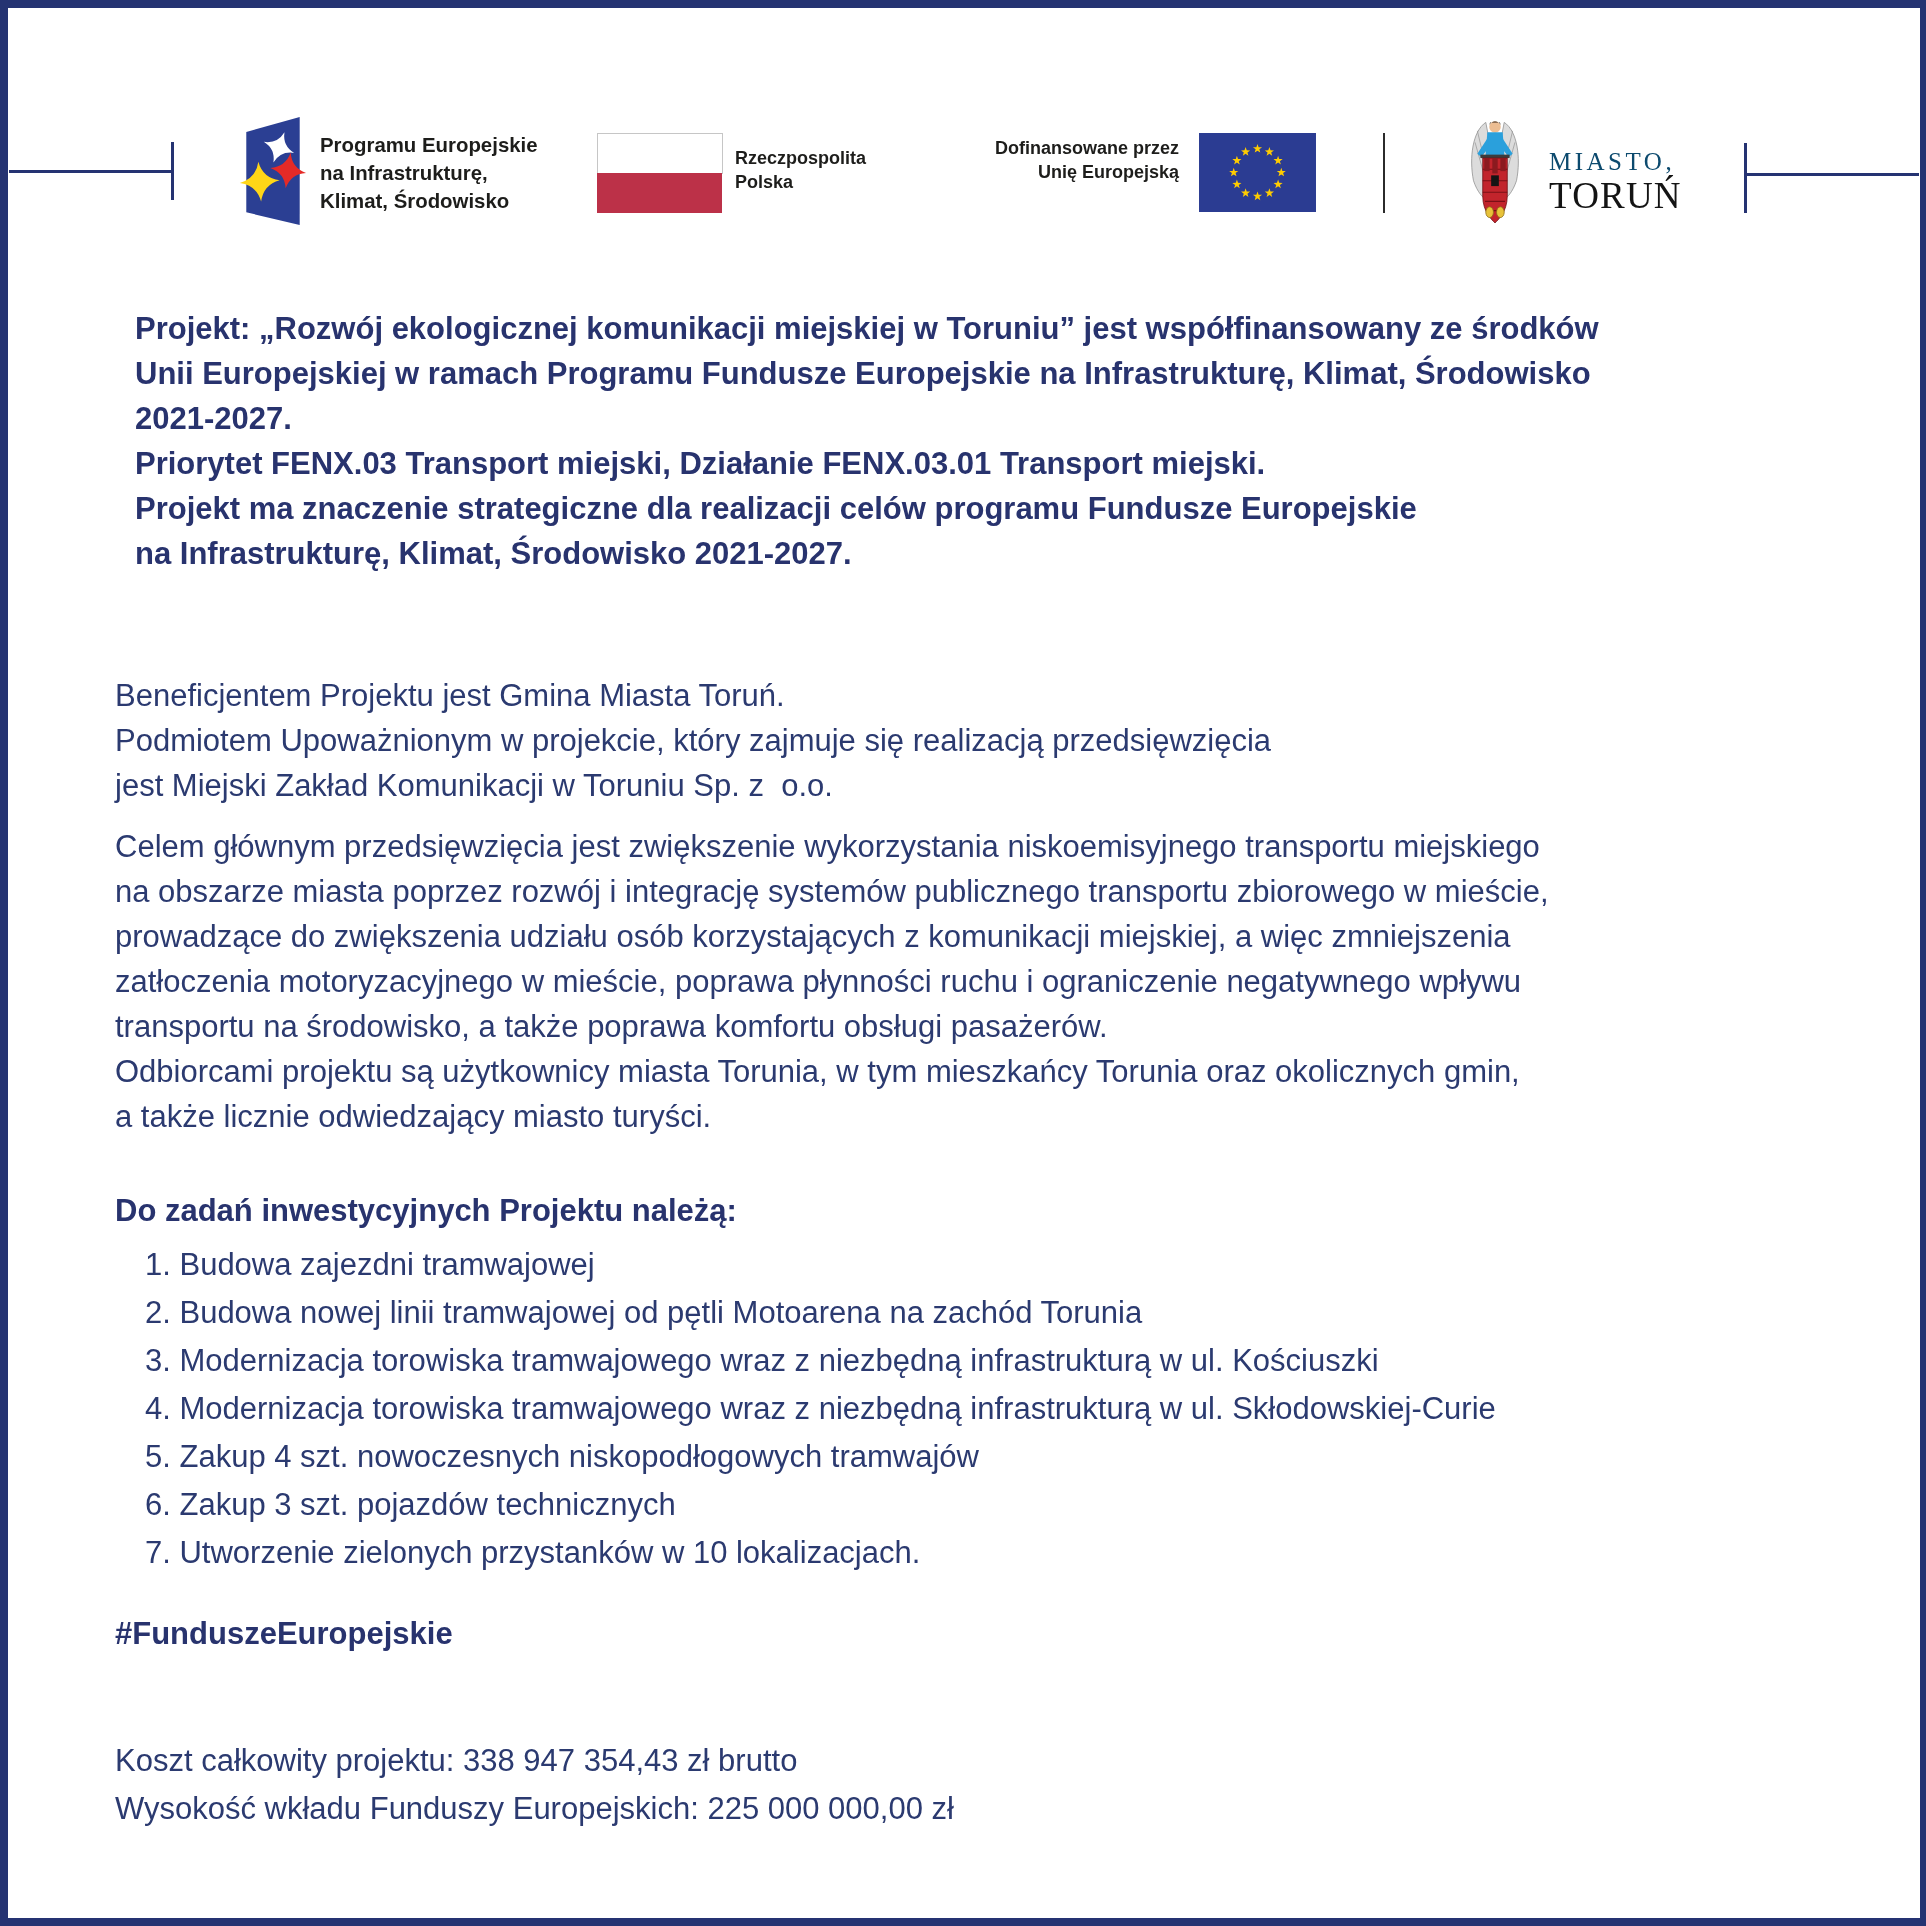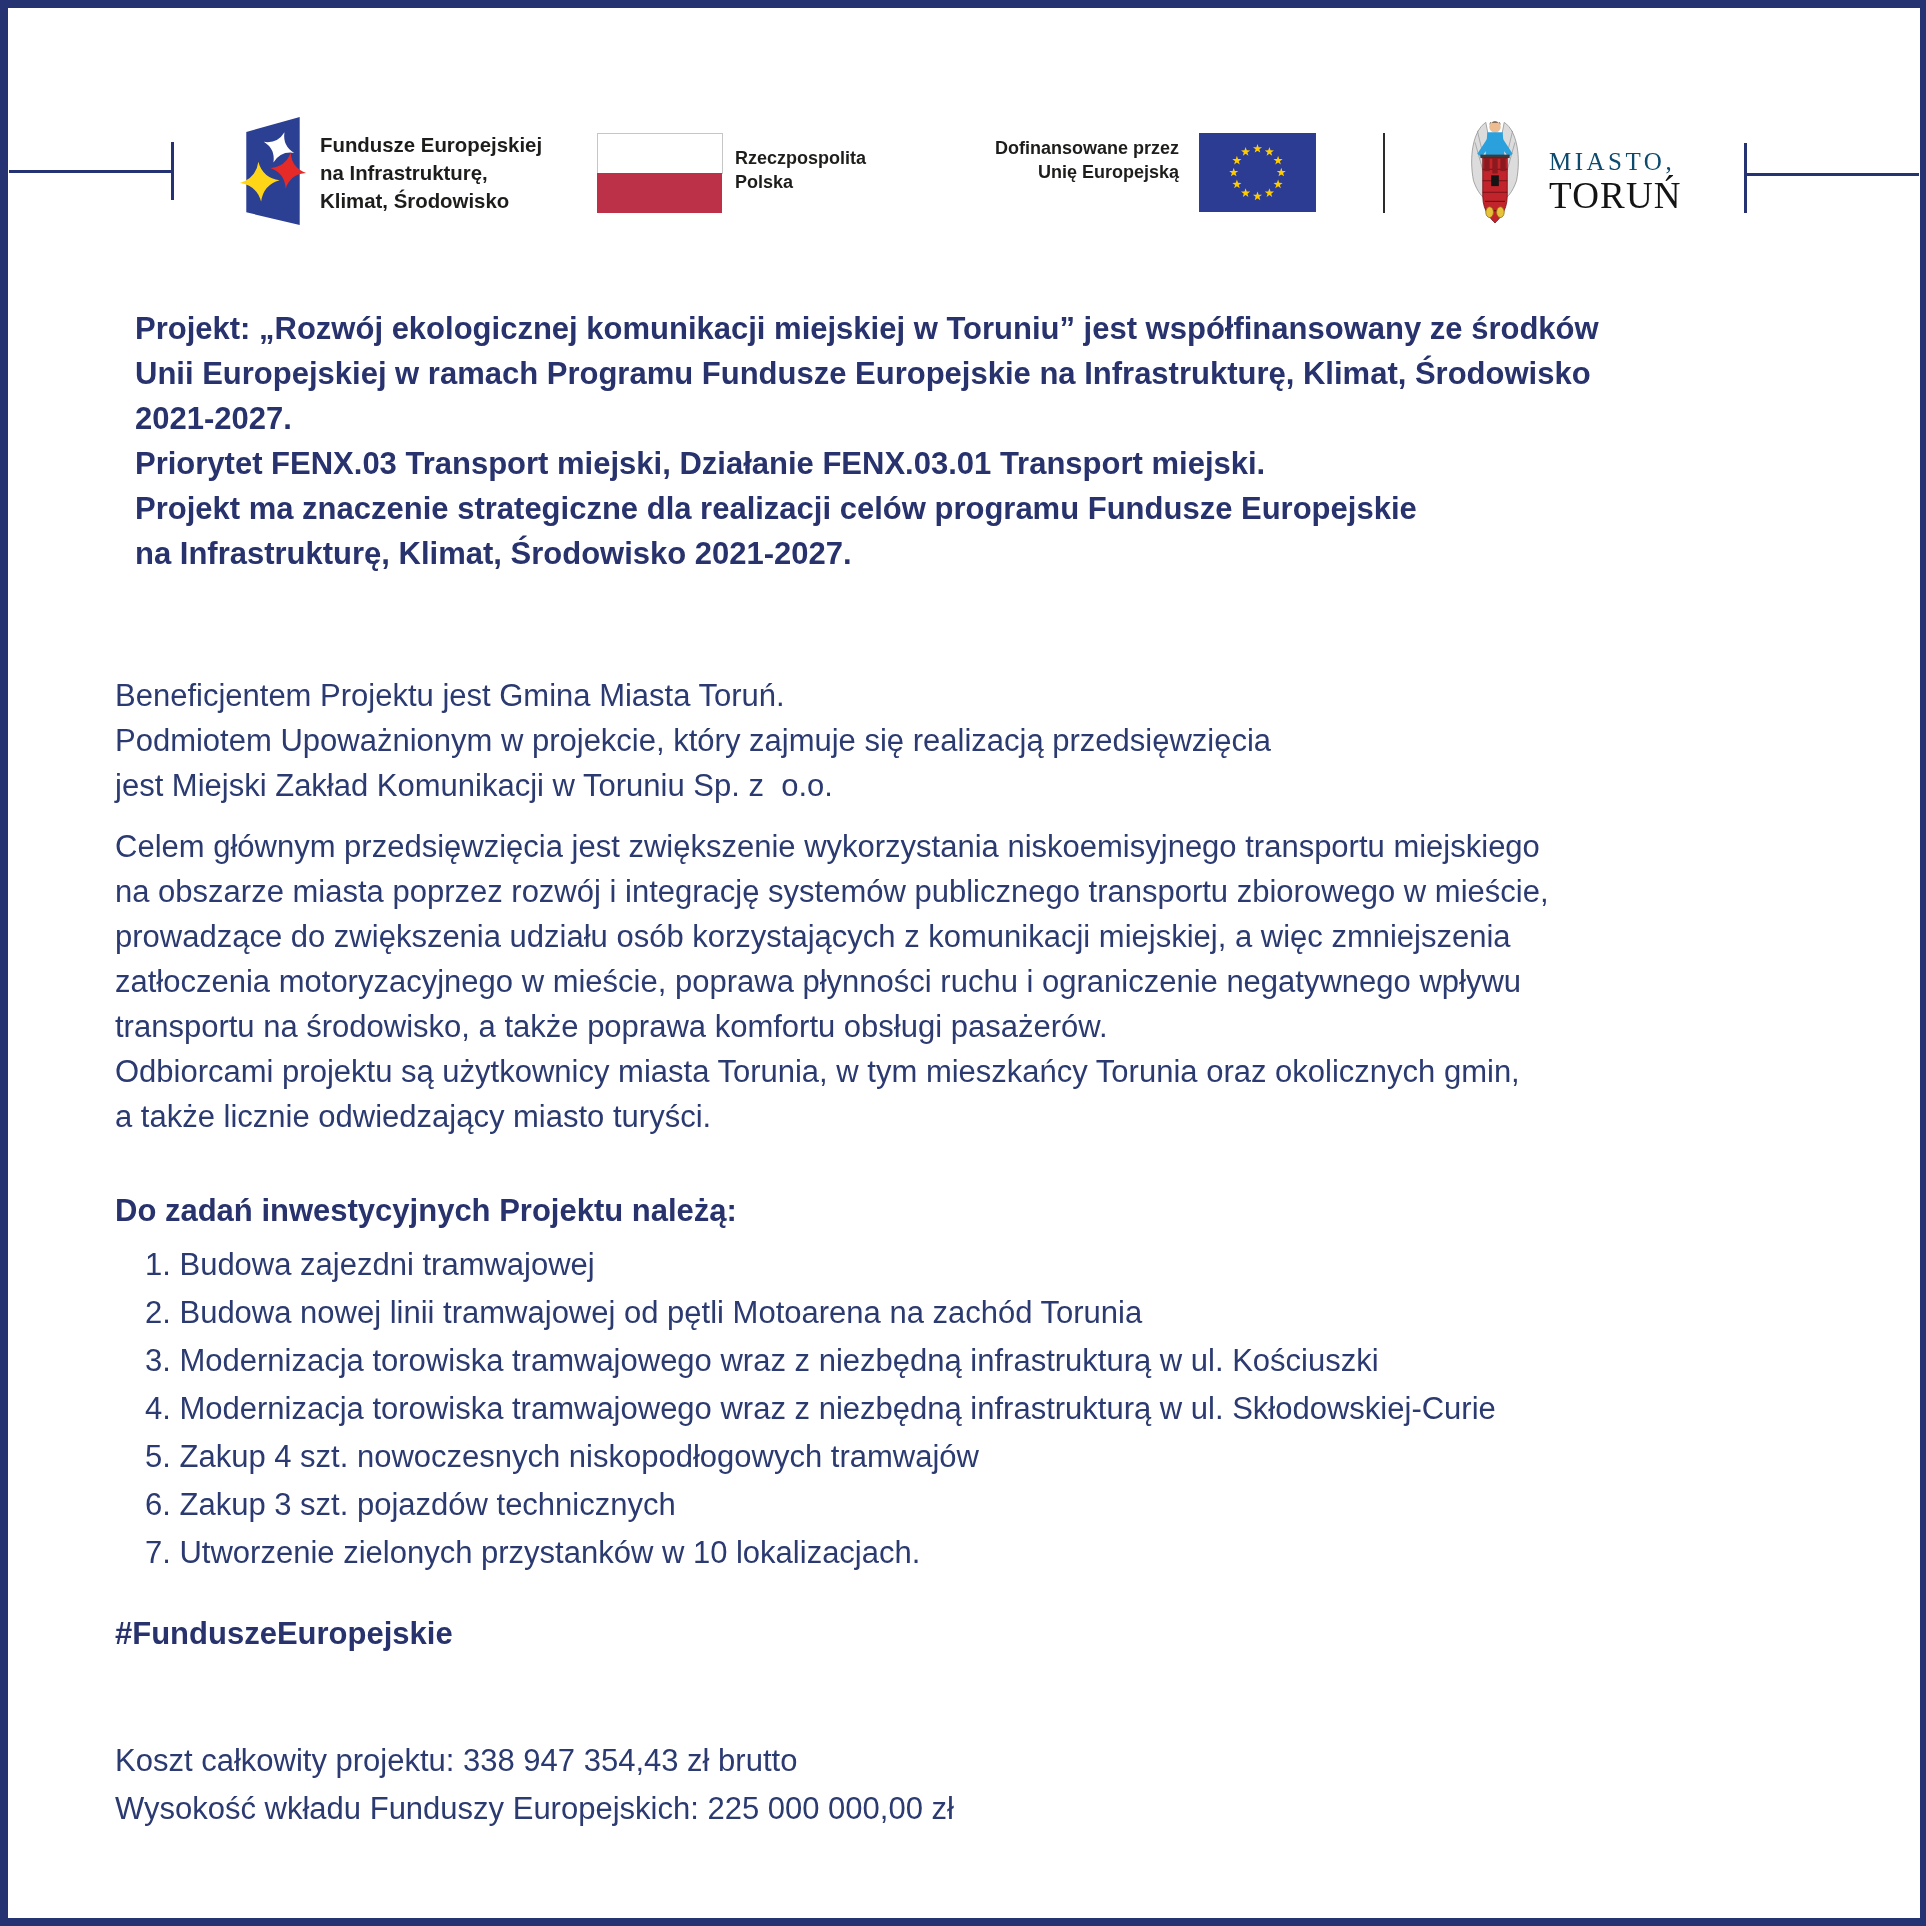--- a/index.html
+++ b/index.html
@@ -51,21 +51,21 @@
 <div class="deco" style="left:1744px;top:143px;width:2.7px;height:70px;"></div>
 
 <svg class="crest" style="position:absolute;left:246px;top:117px;width:54px;height:108px;overflow:visible;" viewBox="0 0 139 281">
   <polygon points="0,39 139,0 139,281 0,248" fill="#2b3f93"></polygon>
   <g id="funds-sparkles">
       <path d="M0,-42 Q7.140000000000001,-7.140000000000001 42,0 Q7.140000000000001,7.140000000000001 0,42 Q-7.140000000000001,7.140000000000001 -42,0 Q-7.140000000000001,-7.140000000000001 0,-42 Z" fill="#ffffff" transform="translate(85,79) rotate(20)"></path>
       <path d="M0,-47 Q7.99,-7.99 47,0 Q7.99,7.99 0,47 Q-7.99,7.99 -47,0 Q-7.99,-7.99 0,-47 Z" fill="#e52a27" transform="translate(109,139) rotate(8)"></path>
       <path d="M0,-52 Q8.84,-8.84 52,0 Q8.84,8.84 0,52 Q-8.84,8.84 -52,0 Q-8.84,-8.84 0,-52 Z" fill="#ffd617" transform="translate(35,168) rotate(-4)"></path>
     </g>
 </svg>
-<div class="hdr-text funds-text"><span>Fundusze Europejskiej</span>
+<div class="hdr-text funds-text"><span>Programu Europejskie</span>
 <span>na Infrastrukturę,</span>
 <span>Klimat, Środowisko</span></div>
 
 <div class="poland-flag">
   <div class="w"></div>
     <div class="r"></div>
 </div>
 <div class="hdr-text poland-text"><span>Rzeczpospolita</span>
 <span>Polska</span></div>
 

